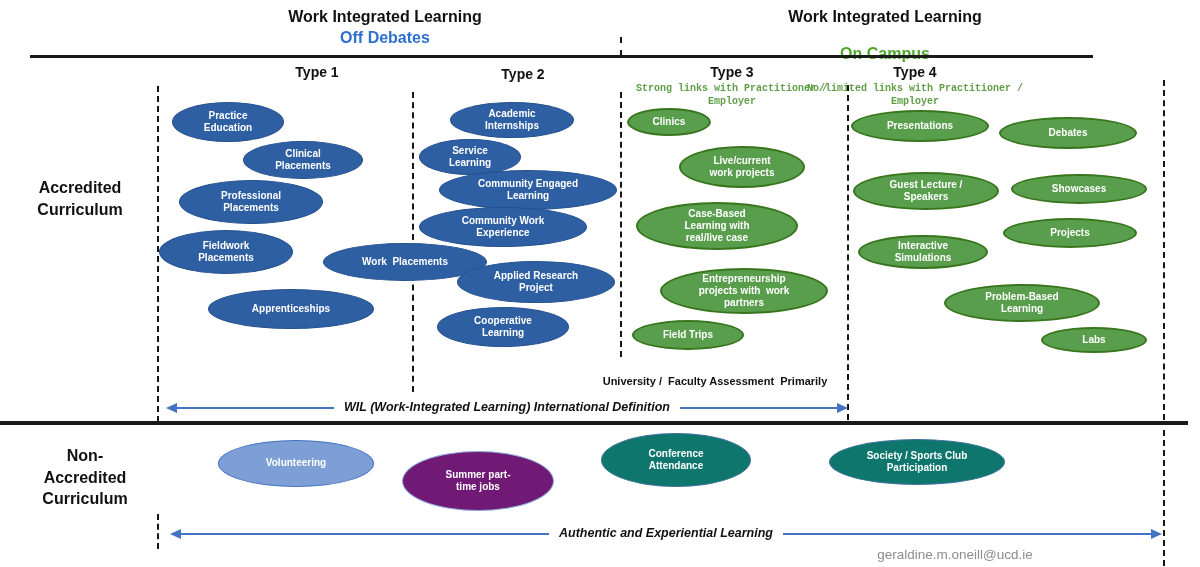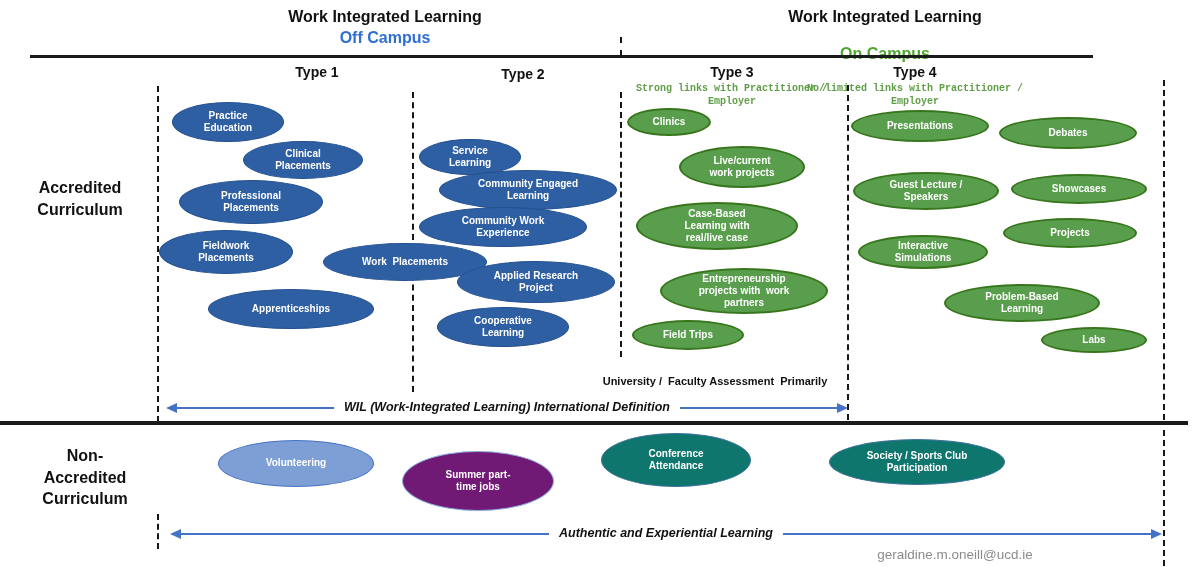--- a/index.html
+++ b/index.html
@@ -38,21 +38,21 @@
   .arrow .lbl{position:absolute;left:50%;top:50%;transform:translate(-50%,-54%);
     background:#fff;padding:0 10px;font-size:12.5px;font-weight:bold;font-style:italic;color:#111;white-space:nowrap;}
   .email{font-size:13.5px;color:#8c8c8c;}
 </style>
 </head>
 <body>
 
 <div id="stage">
 
   <div class="abs ctr title" style="left:230px;top:8px;width:310px;">Work Integrated Learning</div>
-  <div class="abs ctr sub-off" style="left:230px;top:29px;width:310px;">Off Campus</div>
+  <div class="abs ctr sub-off" style="left:230px;top:29px;width:310px;">Off Debates</div>
   <div class="abs ctr title" style="left:730px;top:8px;width:310px;">Work Integrated Learning</div>
   <div class="abs ctr sub-on" style="left:730px;top:29px;width:310px;">On Campus</div>
 
   <div class="abs hline" style="left:30px;top:55px;width:1063px;height:2.5px;"></div>
   <div class="abs vdash" style="left:620px;top:37px;height:19px;"></div>
 
   <div class="abs ctr type-label" style="left:257px;top:64px;width:120px;">Type 1</div>
   <div class="abs ctr type-label" style="left:463px;top:66px;width:120px;">Type 2</div>
   <div class="abs ctr type-label" style="left:652px;top:64px;width:160px;">Type 3</div>
   <div class="abs ctr type-sub ml" style="left:622px;top:83px;width:220px;">Strong links with Practitioner /
@@ -98,20 +98,22 @@
 <div class="bubble blue" style="left: 172px; top: 102px; width: 112px; height: 40px;">Practice
 Education</div>
     <div class="bubble blue" style="left: 243px; top: 141px; width: 120px; height: 38px;">Clinical
 Placements</div>
     <div class="bubble blue" style="left: 179px; top: 180px; width: 144px; height: 44px;">Professional
 Placements</div>
     <div class="bubble blue" style="left: 159px; top: 230px; width: 134px; height: 44px;">Fieldwork
 Placements</div>
     <div class="bubble blue" style="left: 323px; top: 243px; width: 164px; height: 38px;">Work &nbsp;Placements</div>
     <div class="bubble blue" style="left: 208px; top: 289px; width: 166px; height: 40px;">Apprenticeships</div>
+    <div class="bubble blue" style="left: 450px; top: 102px; width: 124px; height: 36px;">Academic
+Internships</div>
     <div class="bubble blue" style="left: 419px; top: 139px; width: 102px; height: 36px;">Service
 Learning</div>
     <div class="bubble blue" style="left: 439px; top: 170px; width: 178px; height: 40px;">Community Engaged
 Learning</div>
     <div class="bubble blue" style="left: 419px; top: 207px; width: 168px; height: 40px;">Community Work
 Experience</div>
     <div class="bubble blue" style="left: 457px; top: 261px; width: 158px; height: 42px;">Applied Research
 Project</div>
     <div class="bubble blue" style="left: 437px; top: 307px; width: 132px; height: 40px;">Cooperative
 Learning</div>

